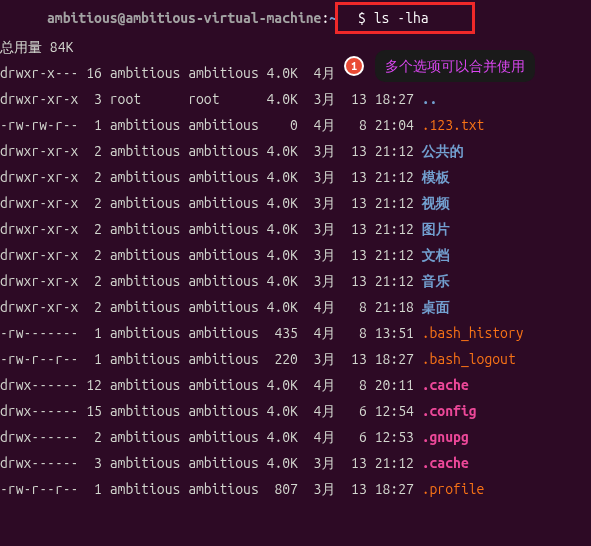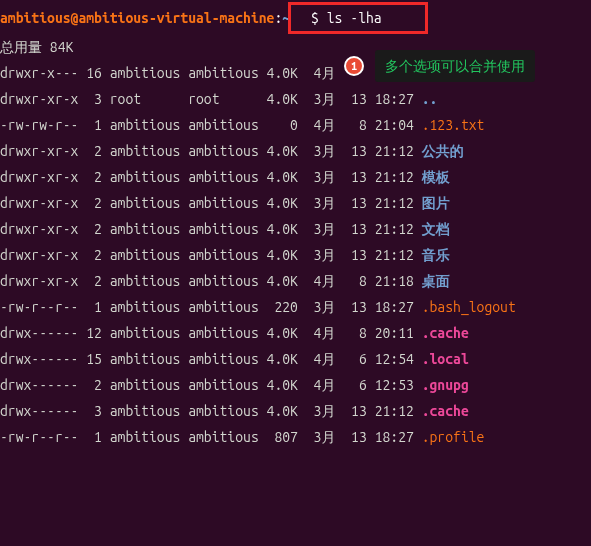--- a/index.html
+++ b/index.html
@@ -16,22 +16,23 @@
       width: 591px;
       height: 546px;
       overflow: hidden;
       position: relative;
       padding: 2px 0;
     }
     .prompt-line {
       white-space: pre;
     }
     .user-host {
-      color: #f97316;
+      color: #a3a3a3;
       font-weight: bold;
+      padding-left: 47px;
     }
     .tilde {
       color: #729fcf;
       font-weight: bold;
     }
     .prompt-white {
       color: #ffffff;
     }
     .command-box {
       display: inline-block;
@@ -69,46 +70,48 @@
       justify-content: center;
       font-size: 11px;
       font-weight: bold;
       z-index: 10;
     }
     .annotation-tooltip {
       position: absolute;
       top: 50px;
       left: 375px;
       background: #1a1a1a;
-      color: #22c55e;
+      color: #d946ef;
       padding: 6px 10px;
       font-size: 14px;
-      border-radius: 3px;
+      border-radius: 10px;
       z-index: 9;
       font-family: "Microsoft YaHei", sans-serif;
       line-height: 20px;
     }
   </style>
 </head>
 <body>
 
 <div class="prompt-line"><span class="user-host">ambitious@ambitious-virtual-machine</span><span class="prompt-white">:</span><span class="tilde">~</span><span class="command-box"><span class="prompt-white">$ </span><span class="prompt-white">ls -lha</span>   </span></div>
 <div class="row">总用量 84K</div>
 <div id="listing">
     <div class="row">drwxr-x--- 16 ambitious ambitious 4.0K  4月           <span class="dir-link">.</span></div>
     <div class="row">drwxr-xr-x  3 root      root      4.0K  3月  13 18:27 <span class="dir-link">..</span></div>
     <div class="row">-rw-rw-r--  1 ambitious ambitious    0  4月   8 21:04 <span class="normal-file">.123.txt</span></div>
     <div class="row">drwxr-xr-x  2 ambitious ambitious 4.0K  3月  13 21:12 <span class="dir-link">公共的</span></div>
     <div class="row">drwxr-xr-x  2 ambitious ambitious 4.0K  3月  13 21:12 <span class="dir-link">模板</span></div>
+    <div class="row">drwxr-xr-x  2 ambitious ambitious 4.0K  3月  13 21:12 <span class="dir-link">视频</span></div>
     <div class="row">drwxr-xr-x  2 ambitious ambitious 4.0K  3月  13 21:12 <span class="dir-link">图片</span></div>
     <div class="row">drwxr-xr-x  2 ambitious ambitious 4.0K  3月  13 21:12 <span class="dir-link">文档</span></div>
     <div class="row">drwxr-xr-x  2 ambitious ambitious 4.0K  3月  13 21:12 <span class="dir-link">音乐</span></div>
     <div class="row">drwxr-xr-x  2 ambitious ambitious 4.0K  4月   8 21:18 <span class="dir-link">桌面</span></div>
+    <div class="row">-rw-------  1 ambitious ambitious  435  4月   8 13:51 <span class="normal-file">.bash_history</span></div>
     <div class="row">-rw-r--r--  1 ambitious ambitious  220  3月  13 18:27 <span class="normal-file">.bash_logout</span></div>
     <div class="row">drwx------ 12 ambitious ambitious 4.0K  4月   8 20:11 <span class="hidden-dir">.cache</span></div>
-    <div class="row">drwx------ 15 ambitious ambitious 4.0K  4月   6 12:54 <span class="hidden-dir">.local</span></div>
+    <div class="row">drwx------ 15 ambitious ambitious 4.0K  4月   6 12:54 <span class="hidden-dir">.config</span></div>
     <div class="row">drwx------  2 ambitious ambitious 4.0K  4月   6 12:53 <span class="hidden-dir">.gnupg</span></div>
     <div class="row">drwx------  3 ambitious ambitious 4.0K  3月  13 21:12 <span class="hidden-dir">.cache</span></div>
     <div class="row">-rw-r--r--  1 ambitious ambitious  807  3月  13 18:27 <span class="normal-file">.profile</span></div>
   </div>
 
 <div class="annotation-badge">1</div>
 <div class="annotation-tooltip">多个选项可以合并使用</div>
 
 </body></html>

